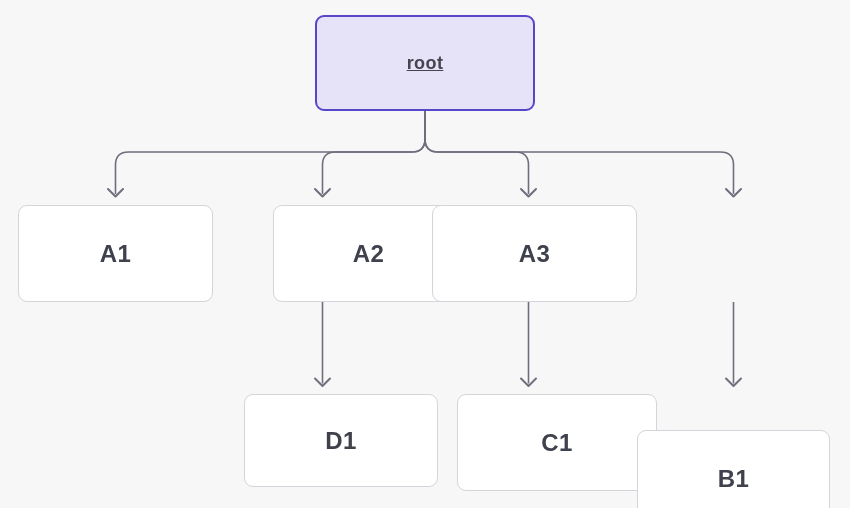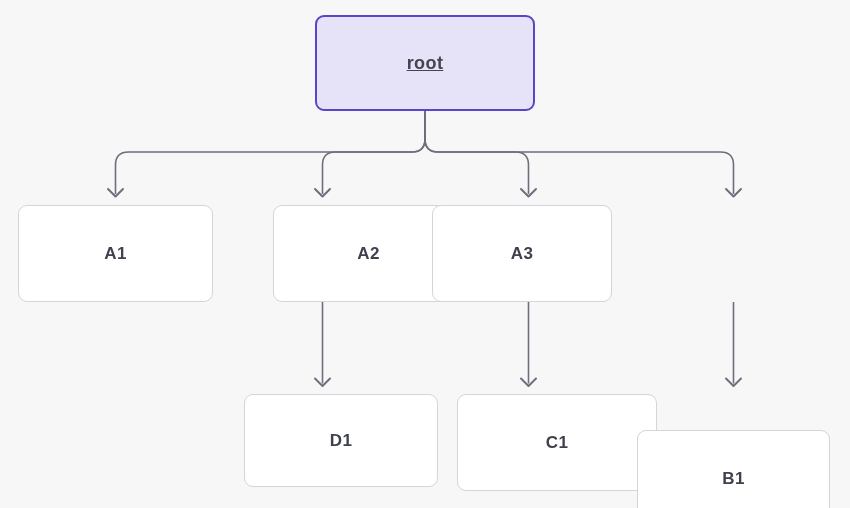--- a/index.html
+++ b/index.html
@@ -34,37 +34,37 @@
   }
   .node {
     position: absolute;
     display: flex;
     align-items: center;
     justify-content: center;
     background: var(--node-fill);
     border: 1px solid var(--node-border);
     border-radius: 9px;
     color: var(--node-text);
-    font-size: 17px;
+    font-size: 24px;
     font-weight: 600;
     letter-spacing: 0.4px;
     cursor: default;
   }
   .node--root {
     background: var(--root-fill);
     border: 2px solid var(--root-border);
     color: var(--root-text);
     font-size: 18px;
     text-decoration: underline;
   }
   
   .n-root { left: 315px; top: 15px;  width: 220px; height: 96px; }
   .n-a1   { left: 18px;  top: 205px; width: 195px; height: 97px; }
   .n-a2   { left: 227px; top: 205px; width: 191px; height: 97px; margin-left: 46px; }
-  .n-a3   { left: 432px; top: 205px; width: 180px; height: 97px; }
+  .n-a3   { left: 432px; top: 205px; width: 205px; height: 97px; }
   .n-a4   { left: 637px; top: 205px; width: 193px; height: 97px; }
   .n-d1   { left: 226px; top: 394px; width: 194px; height: 93px; margin-left: 18px; }
   .n-c1   { left: 433px; top: 394px; width: 200px; height: 97px; margin-left: 24px; }
   .n-b1   { left: 637px; top: 394px; width: 193px; height: 97px; margin-top: 36px; }
 </style>
 </head>
 <body>
 
 <div class="canvas">
 

